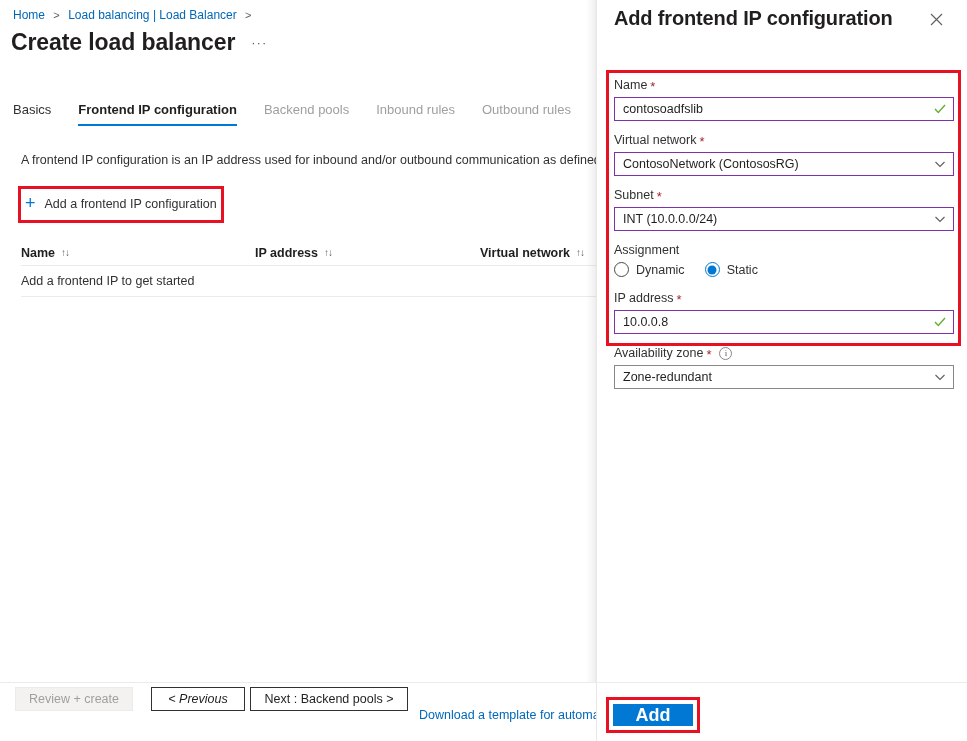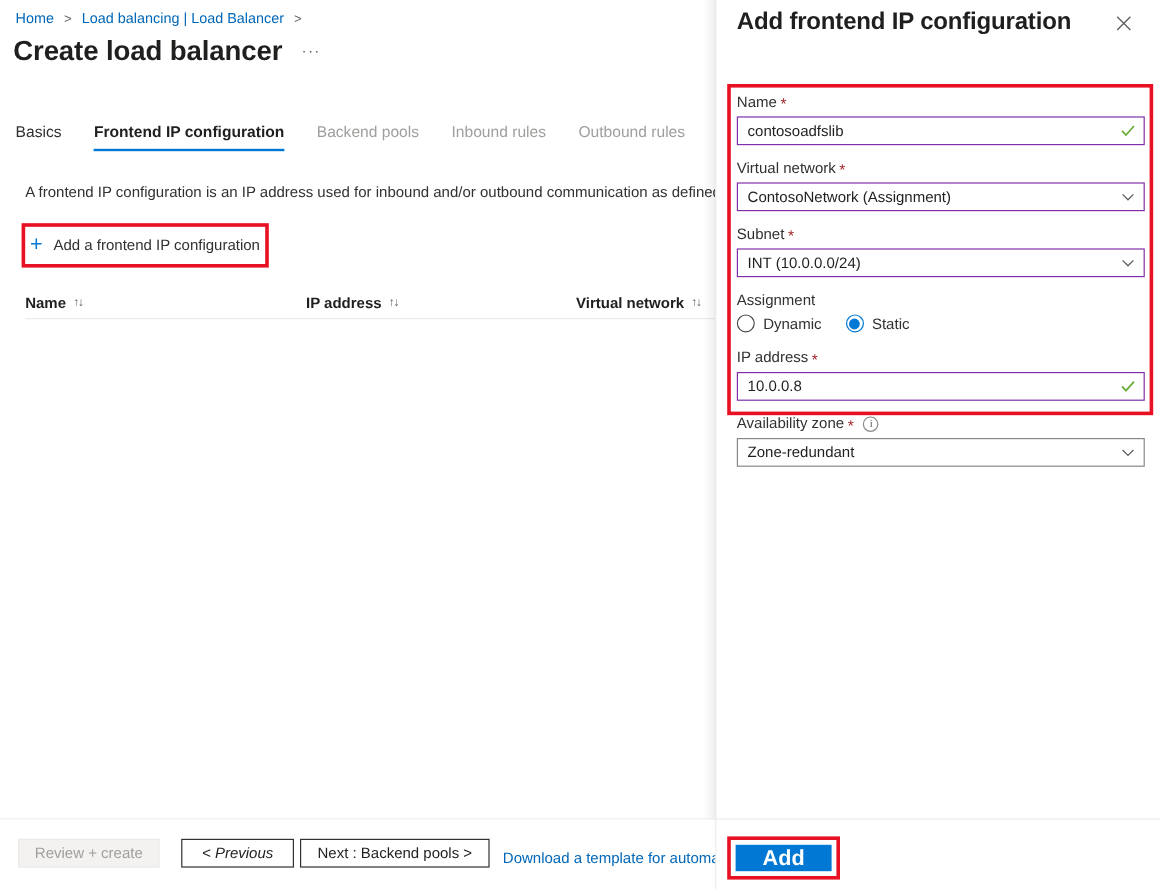--- a/index.html
+++ b/index.html
@@ -194,21 +194,21 @@
     background: #edebe9;
   }
   #footer {
     position: absolute;
     left: 0; top: 683px;
     width: 596px; height: 58px;
     background: #ffffff;
   }
   .footer-btn {
     position: absolute;
-    top: 16px;
+    top: 4px;
     height: 24px;
     font-family: "Liberation Sans", sans-serif;
     font-size: 12.5px;
     display: flex;
     align-items: center;
     justify-content: center;
     background: #ffffff;
     border: 1px solid #323130;
     color: #201f1e;
     cursor: pointer;
@@ -468,20 +468,23 @@
         </div>
         <div class="th col-ip">
           <span>IP address</span>
           <span class="sort-glyph">↑↓</span>
         </div>
         <div class="th col-vnet">
           <span>Virtual network</span>
           <span class="sort-glyph">↑↓</span>
         </div>
       </div>
+      <div id="fe-table-row">
+        <div class="td col-name">Add a frontend IP to get started</div>
+      </div>
     </div>
 
   </div>
 
   <div id="pane-shadow"></div>
 
   <div id="context-pane">
 
     <div id="pane-title">Add frontend IP configuration</div>
     <div id="pane-close">
@@ -508,21 +511,21 @@
           </span>
         </div>
       </div>
 
       <div class="field">
         <div class="field-label">
           <span>Virtual network</span>
           <span class="req">*</span>
         </div>
         <div class="control focused">
-          <span class="value">ContosoNetwork (Assignment)</span>
+          <span class="value">ContosoNetwork (ContososRG)</span>
           <span class="chev">
             <svg width="12" height="12" viewBox="0 0 12 12" aria-hidden="true">
               <path d="M1.5 4 L6 8.5 L10.5 4" stroke="#605e5c" stroke-width="1.1" fill="none"></path>
             </svg>
           </span>
         </div>
       </div>
 
       <div class="field">
         <div class="field-label">

